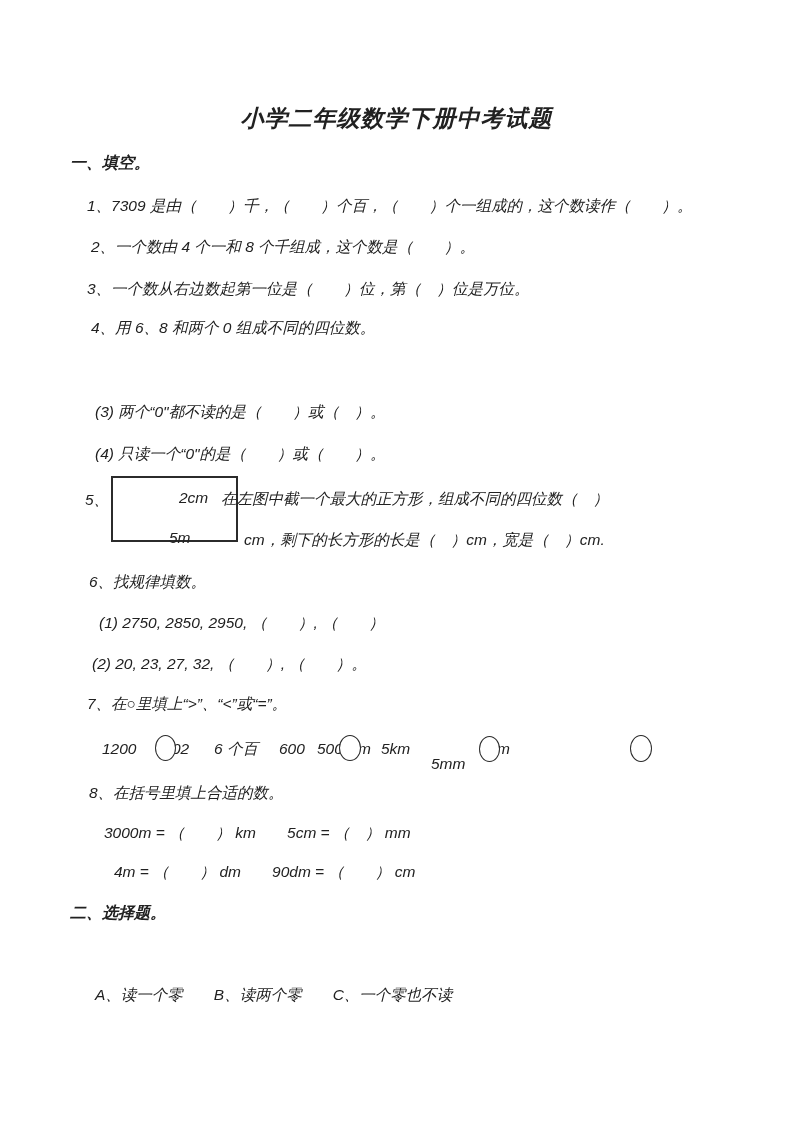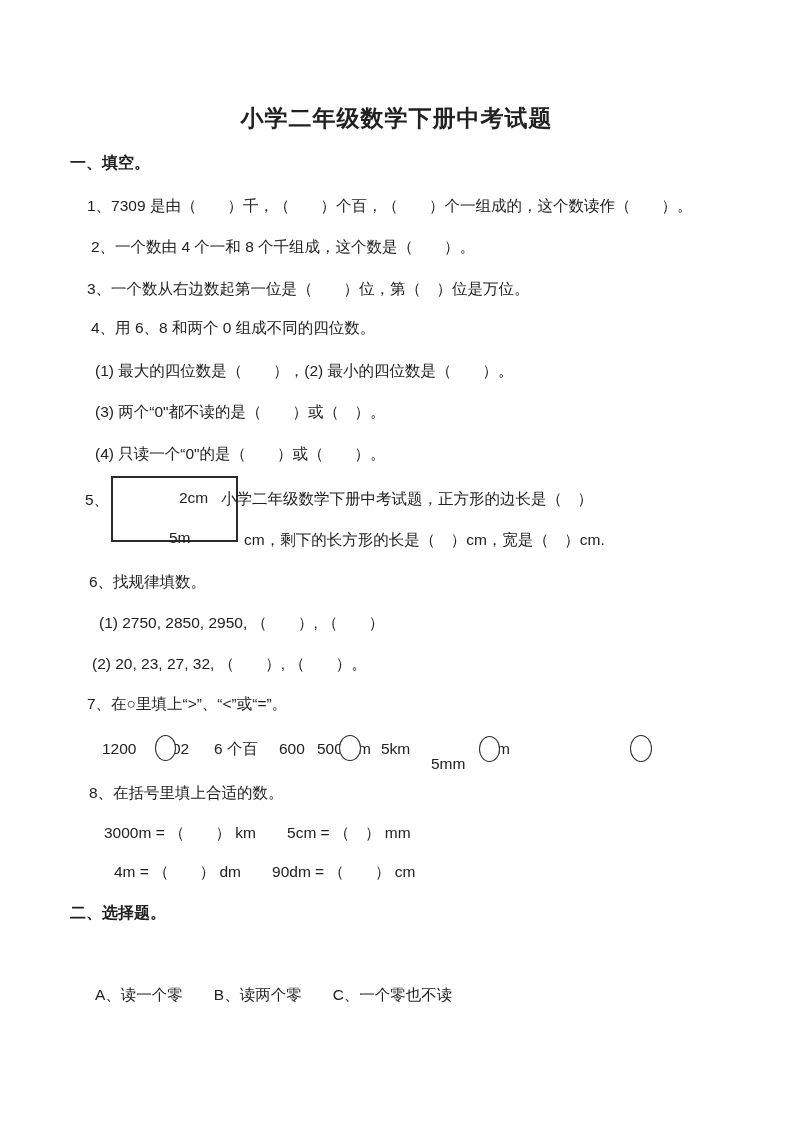--- a/index.html
+++ b/index.html
@@ -4,20 +4,21 @@
 <style>
   html, body { margin: 0; padding: 0; background: #ffffff; }
   .page {
     position: relative;
     width: 793px;
     height: 1122px;
     background: #ffffff;
     font-family: "Liberation Sans", sans-serif;
     color: #212121;
     overflow: hidden;
+    font-style: italic;
   }
   .title {
     position: absolute;
     left: 0; right: 0;
     text-align: center;
     font-size: 23px;
     font-weight: bold;
     letter-spacing: 1px;
     white-space: pre;
   }
@@ -52,29 +53,28 @@
 <div class="page">
 
   <div class="title" style="top:103px;">小学二年级数学下册中考试题</div>
 
   <div class="ln sec" style="left:70px; top:153px;">一、填空。</div>
 
   <div class="ln" style="left:87px; top:196px;">1、7309 是由（　　）千，（　　）个百，（　　）个一组成的，这个数读作（　　）。</div>
   <div class="ln" style="left:91px; top:237px;">2、一个数由 4 个一和 8 个千组成，这个数是（　　）。</div>
   <div class="ln" style="left:87px; top:279px;">3、一个数从右边数起第一位是（　　）位，第（　）位是万位。</div>
   <div class="ln" style="left:91px; top:318px;">4、用 6、8 和两个 0 组成不同的四位数。</div>
-  <div class="ln" style="left:95px; top:361px;">(1) 最大的四位数是（　　），(2) 最小的四位数是（　　）。</div>
   <div class="ln" style="left:95px; top:402px;">(3) 两个“0"都不读的是（　　）或（　）。</div>
   <div class="ln" style="left:95px; top:444px;">(4) 只读一个“0"的是（　　）或（　　）。</div>
 
   <div class="ln" style="left:85px; top:490px;">5、</div>
   <div class="shape-rect" style="left:111px; top:476px; width:127px; height:66px;"></div>
   <div class="ln" style="left:179px; top:488px;">2cm</div>
   <div class="ln" style="left:169px; top:528px;">5m</div>
-  <div class="ln" style="left:221px; top:489px;">小学二年级数学下册中考试题，正方形的边长是（　）</div>
+  <div class="ln" style="left:221px; top:489px;">在左图中截一个最大的正方形，组成不同的四位数（　）</div>
   <div class="ln" style="left:244px; top:530px;">cm，剩下的长方形的长是（　）cm，宽是（　）cm.</div>
 
   <div class="ln" style="left:89px; top:572px;">6、找规律填数。</div>
   <div class="ln" style="left:99px; top:613px;">(1) 2750, 2850, 2950, （　　）, （　　）</div>
   <div class="ln" style="left:92px; top:654px;">(2) 20, 23, 27, 32, （　　）, （　　）。</div>
 
   <div class="ln" style="left:87px; top:694px;">7、在○里填上“&gt;”、“&lt;”或“=”。</div>
 
   <div class="ln" style="left:102px; top:739px;">1200</div>
   <div class="ln" style="left:172px; top:739px;">02</div>

